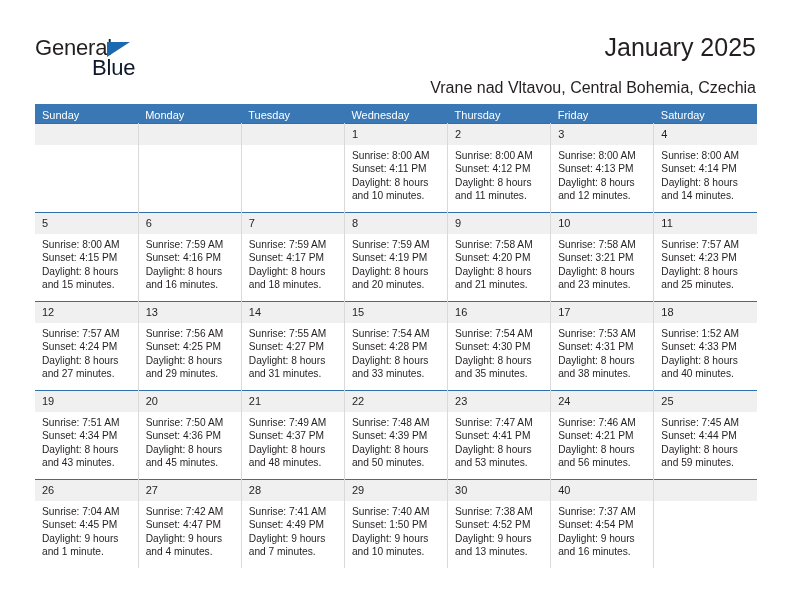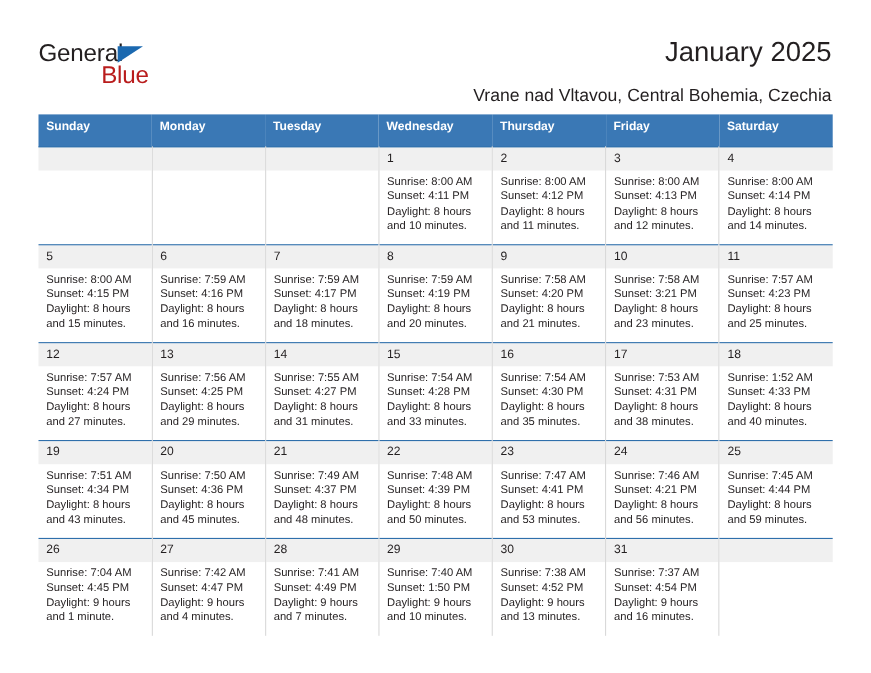--- a/index.html
+++ b/index.html
@@ -54,21 +54,21 @@
     height: 0;
     border-left: 23px solid #1b69b0;
     border-bottom: 15px solid transparent;
   }
   .logo-blue {
     position: absolute;
     left: 57px;
     top: 20px;
     font-size: 22px;
     letter-spacing: -0.2px;
-    color: #b91c1c;
+    color: #0f172a;
     line-height: 24px;
   }
   .title {
     position: absolute;
     right: 36px;
     top: 33px;
     font-size: 25px;
     color: #231f20;
     text-align: left;
     white-space: nowrap;
@@ -91,23 +91,23 @@
     width: 722px;
     border-collapse: collapse;
     table-layout: fixed;
   }
   .cal col { width: 103.14px; }
 
   .cal thead th {
     background: #3a78b5;
     color: #ffffff;
     font-size: 11px;
-    font-weight: bold;
+    font-weight: normal;
     text-align: left;
-    padding: 5px 0 12px 7px;
+    padding: 5px 0 2px 7px;
     height: 11px;
     line-height: 12px;
     border: none;
   }
 
   .cal tbody td {
     vertical-align: top;
     padding: 0;
     border-top: 1px solid #2f6fab;
     border-right: 1px solid #d9d9d9;
@@ -456,21 +456,21 @@
           <td>
             <div class="daynum">30</div>
             <div class="lines">
               <div>Sunrise: 7:38 AM</div>
               <div>Sunset: 4:52 PM</div>
               <div>Daylight: 9 hours</div>
               <div>and 13 minutes.</div>
             </div>
           </td>
           <td>
-            <div class="daynum">31</div>
+            <div class="daynum">40</div>
             <div class="lines">
               <div>Sunrise: 7:37 AM</div>
               <div>Sunset: 4:54 PM</div>
               <div>Daylight: 9 hours</div>
               <div>and 16 minutes.</div>
             </div>
           </td>
           <td>
             <div class="daynum empty"></div>
           </td>

